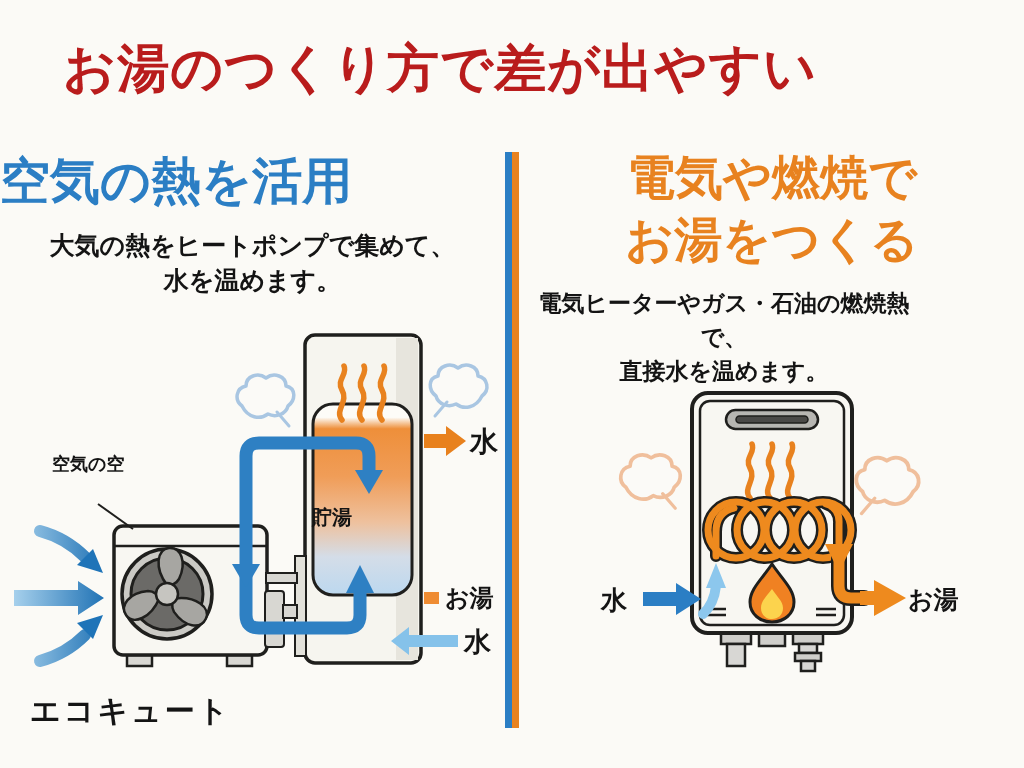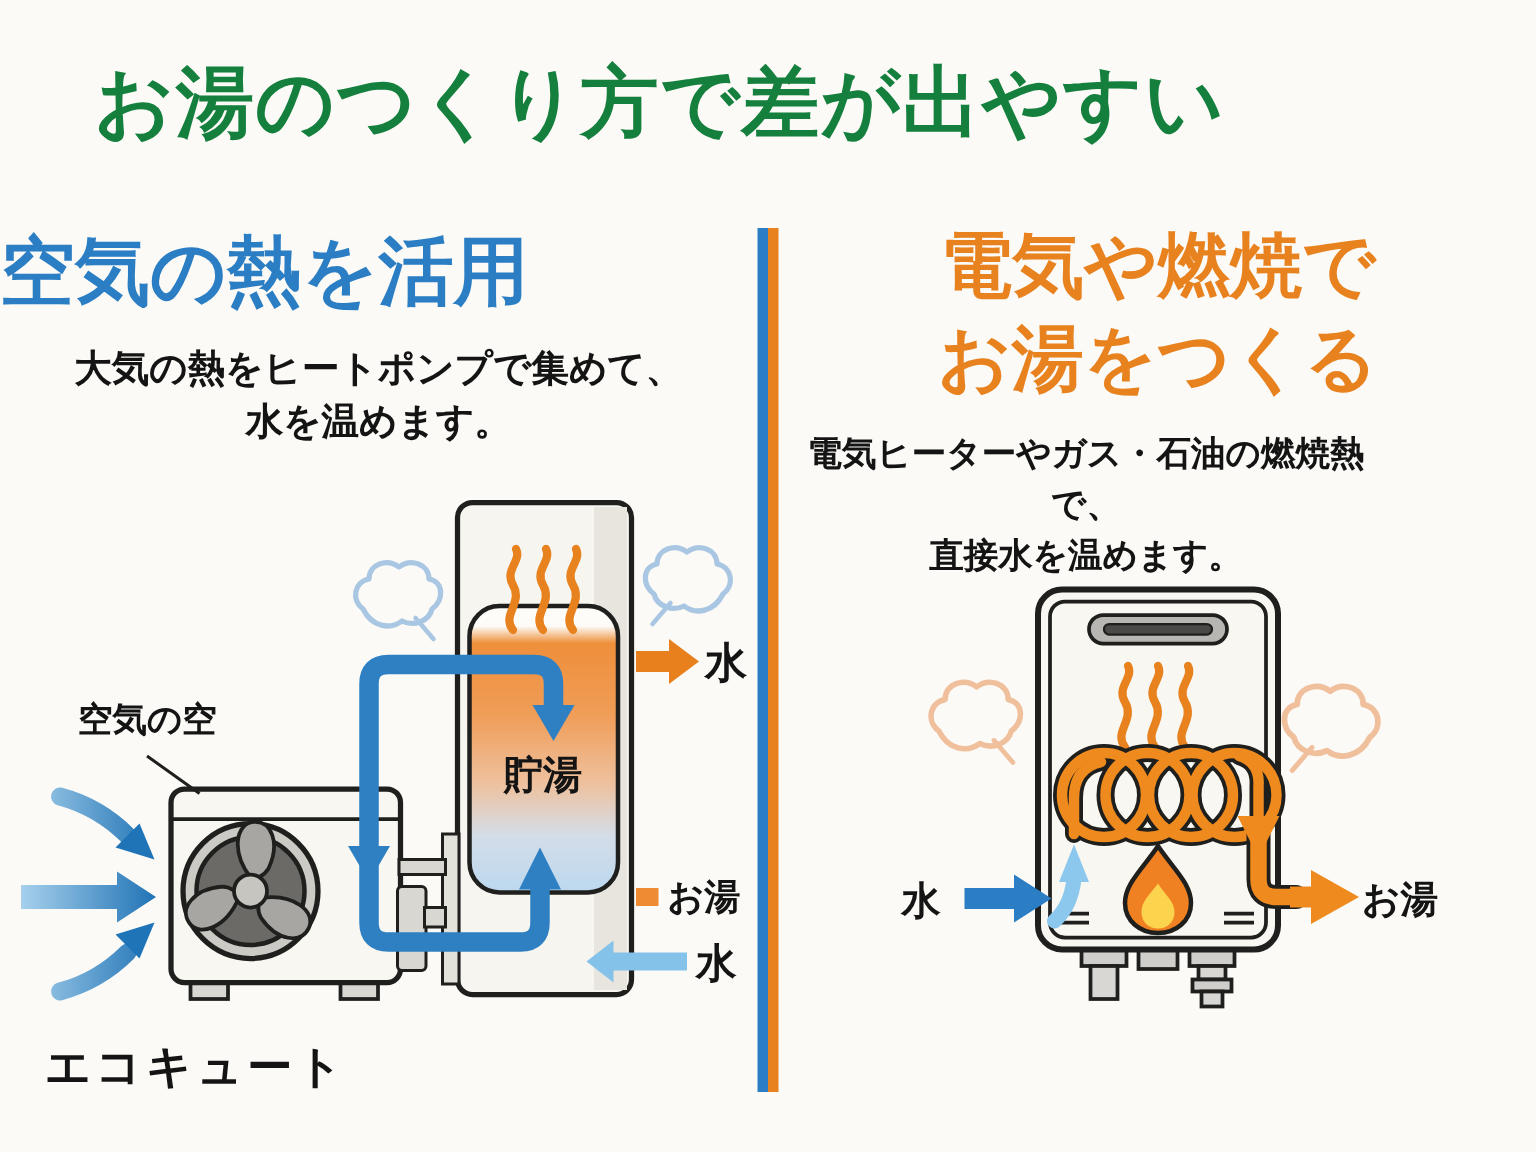--- a/index.html
+++ b/index.html
@@ -1,29 +1,29 @@
 <!DOCTYPE html>
 <html><head>
 <meta charset="utf-8">
 <style>
   html,body{margin:0;padding:0;}
   body{width:1024px;height:768px;background:#fbfaf6;font-family:"DejaVu Sans",sans-serif;overflow:hidden;}
   .canvas{position:relative;width:1024px;height:768px;background:#fbfaf6;}
   .abs{position:absolute;}
-  .title{top:34px;left:0;width:880px;text-align:center;font-size:52px;font-weight:900;color:#15803d;letter-spacing:1px;}
+  .title{top:34px;left:0;width:880px;text-align:center;font-size:52px;font-weight:900;color:#b91c1c;letter-spacing:1px;}
   .lh{top:148px;left:0;width:505px;text-align:left;font-size:50px;font-weight:900;color:#2b7ec4;}
   .lsub{top:228px;left:0;width:505px;text-align:center;font-size:25px;font-weight:700;color:#141414;line-height:35px;}
   .rh{top:146px;left:520px;width:504px;text-align:center;font-size:48px;font-weight:900;color:#e8821f;line-height:62px;}
   .rsub{top:286px;left:520px;width:408px;text-align:center;font-size:23px;font-weight:700;color:#141414;line-height:34px;}
   .divider{left:505px;top:152px;width:14px;height:576px;background:linear-gradient(to right,#2b7ec4 0 50%,#e8821f 50% 100%);}
   .lcap{top:691px;left:30px;width:465px;text-align:left;font-size:30px;font-weight:800;color:#141414;letter-spacing:3px;}
   .rcap{top:691px;left:535px;width:480px;text-align:center;font-size:29px;font-weight:800;color:#141414;}
   .lbl{color:#141414;font-weight:800;white-space:nowrap;}
-  .air-lbl{left:52px;top:464px;font-size:23px;}
-  .tank-lbl{left:312px;top:501px;width:100px;text-align:center;font-size:26px;line-height:33px;}
+  .air-lbl{left:52px;top:452px;font-size:18px;}
+  .tank-lbl{left:312px;top:501px;width:100px;font-size:20px;line-height:33px;}
   .wout-lbl{left:470px;top:423px;font-size:28px;}
   .hw-lbl{left:445px;top:582px;font-size:24px;}
   .win-lbl{left:464px;top:624px;font-size:27px;}
   .rwin-lbl{left:601px;top:583px;font-size:26px;}
   .rhw-lbl{left:908px;top:583px;font-size:25px;}
   svg{position:absolute;}
 </style>
 </head>
 <body>
 

